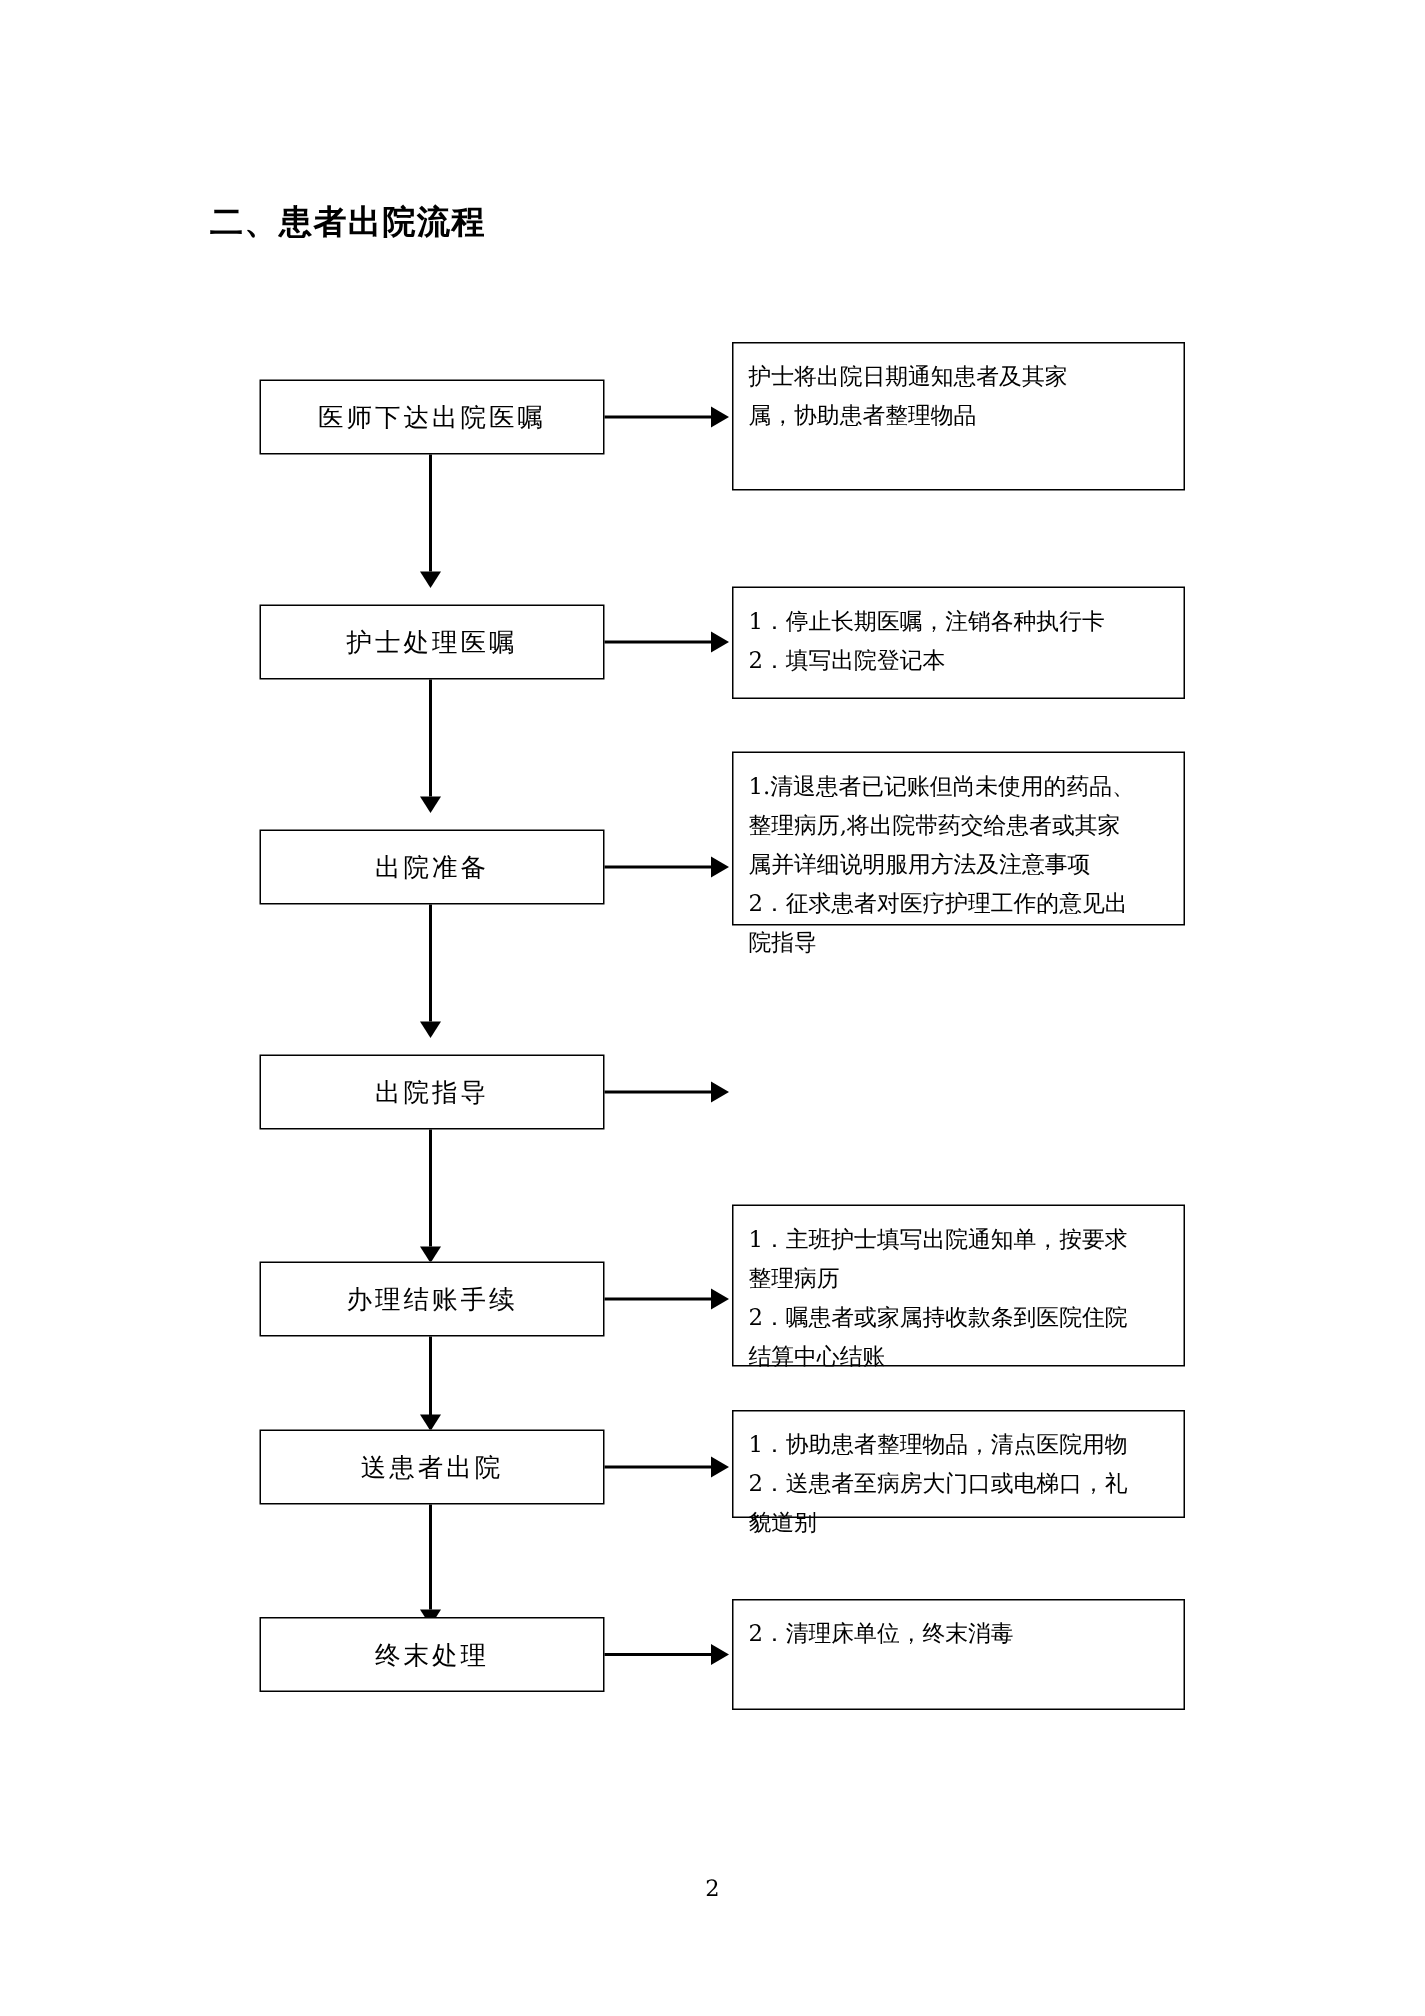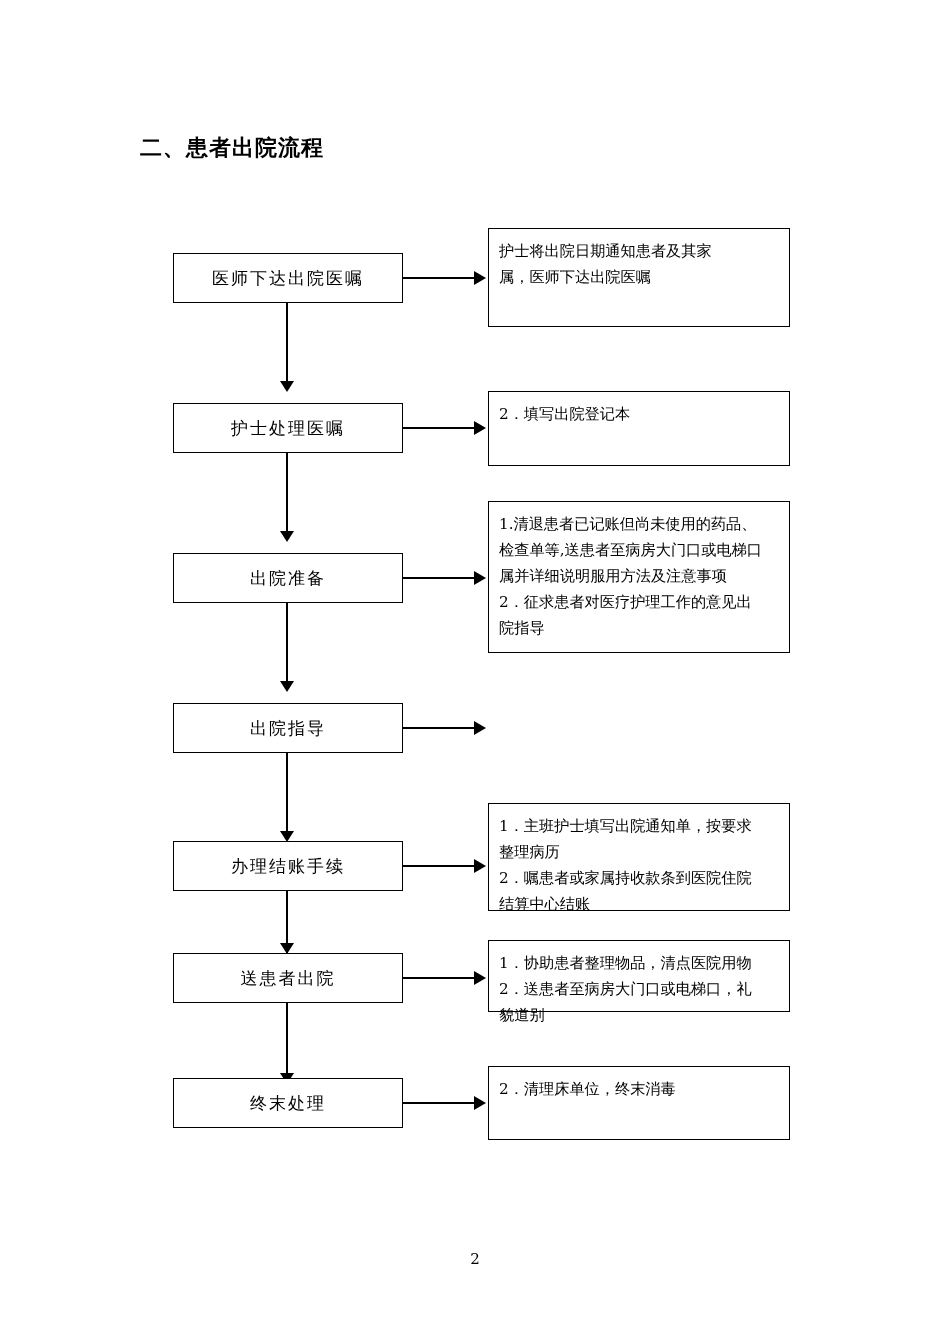--- a/index.html
+++ b/index.html
@@ -126,44 +126,45 @@
 
   <div class="flow">
 
     <div class="step-box" style="top:253px">
       <span class="step-label">医师下达出院医嘱</span>
     </div>
     <div class="h-line" style="top:277px"></div>
     <div class="h-arrow" style="top:271px"></div>
     <div class="detail-box" style="top:228px;height:99px">
       <div class="detail-line">护士将出院日期通知患者及其家</div>
-      <div class="detail-line">属，医师下达出院医嘱</div>
+      <div class="detail-line">属，协助患者整理物品</div>
     </div>
     <div class="v-line" style="top:303px;height:78px"></div>
     <div class="v-arrow" style="top:381px"></div>
 
     <div class="step-box" style="top:403px">
       <span class="step-label">护士处理医嘱</span>
     </div>
     <div class="h-line" style="top:427px"></div>
     <div class="h-arrow" style="top:421px"></div>
     <div class="detail-box" style="top:391px;height:75px">
+      <div class="detail-line">1．停止长期医嘱，注销各种执行卡</div>
       <div class="detail-line">2．填写出院登记本</div>
     </div>
     <div class="v-line" style="top:453px;height:78px"></div>
     <div class="v-arrow" style="top:531px"></div>
 
     <div class="step-box" style="top:553px">
       <span class="step-label">出院准备</span>
     </div>
     <div class="h-line" style="top:577px"></div>
     <div class="h-arrow" style="top:571px"></div>
-    <div class="detail-box" style="top:501px;height:152px">
+    <div class="detail-box" style="top:501px;height:116px">
       <div class="detail-line">1.清退患者已记账但尚未使用的药品、</div>
-      <div class="detail-line">检查单等,送患者至病房大门口或电梯口</div>
+      <div class="detail-line">整理病历,将出院带药交给患者或其家</div>
       <div class="detail-line">属并详细说明服用方法及注意事项</div>
       <div class="detail-line">2．征求患者对医疗护理工作的意见出</div>
       <div class="detail-line">院指导</div>
     </div>
     <div class="v-line" style="top:603px;height:78px"></div>
     <div class="v-arrow" style="top:681px"></div>
 
     <div class="step-box" style="top:703px">
       <span class="step-label">出院指导</span>
     </div>

